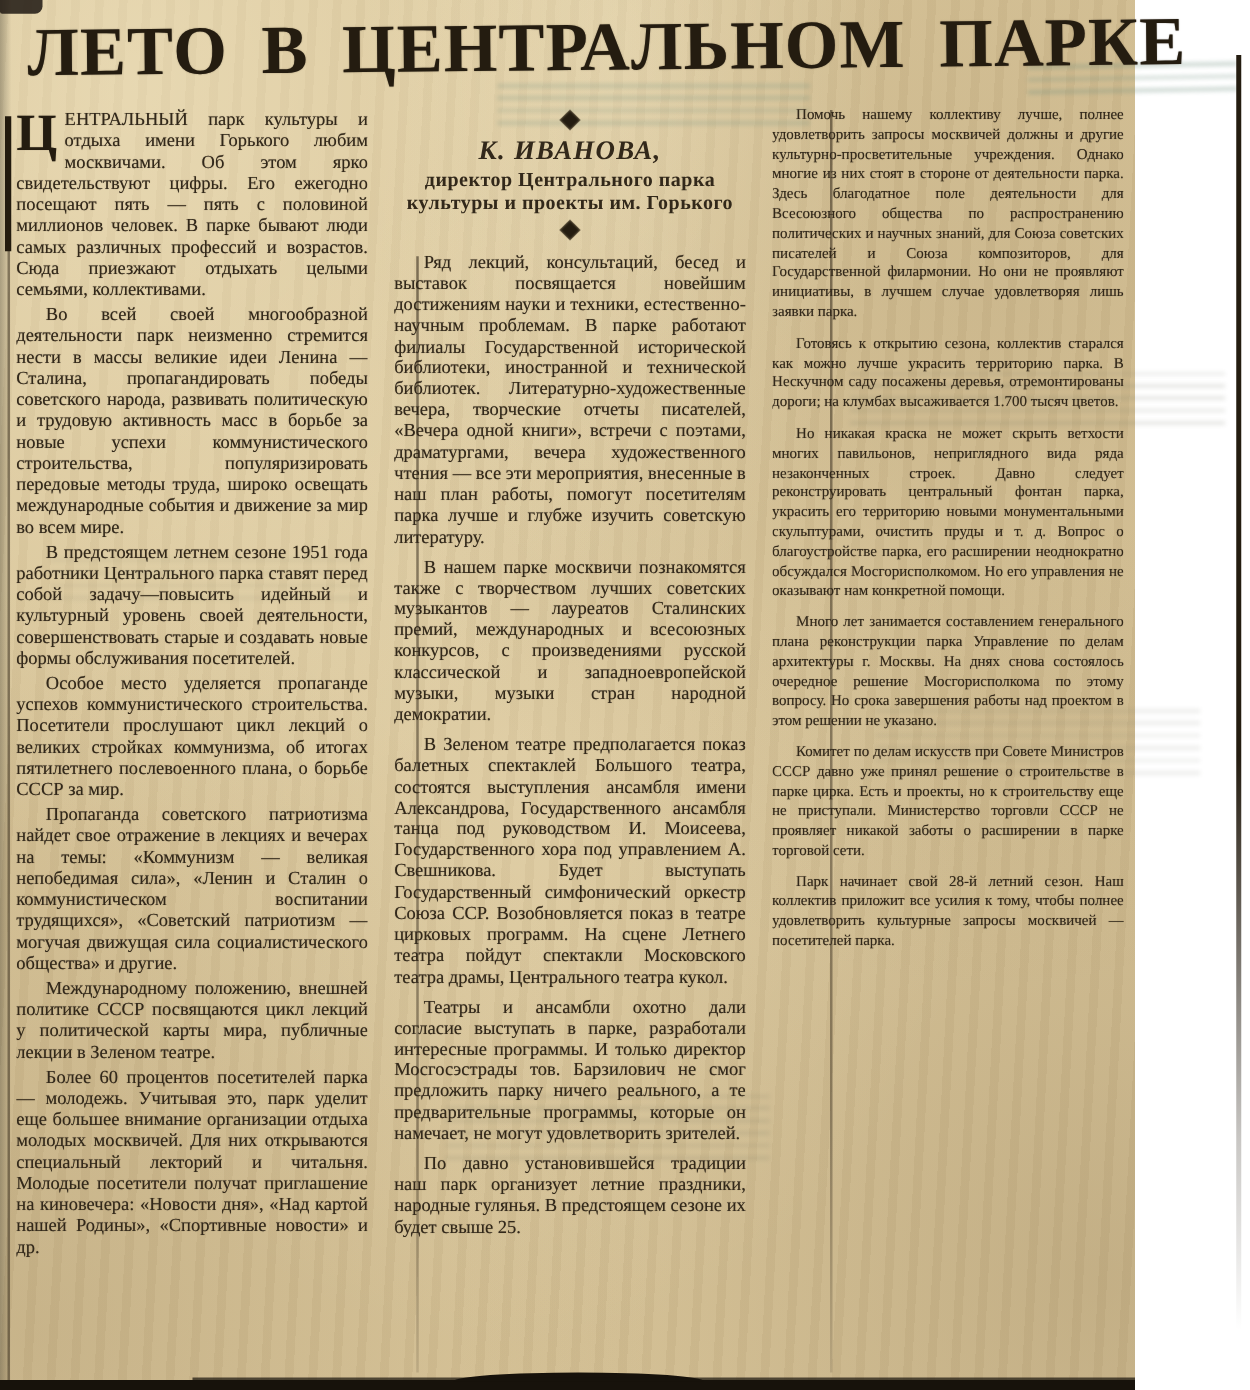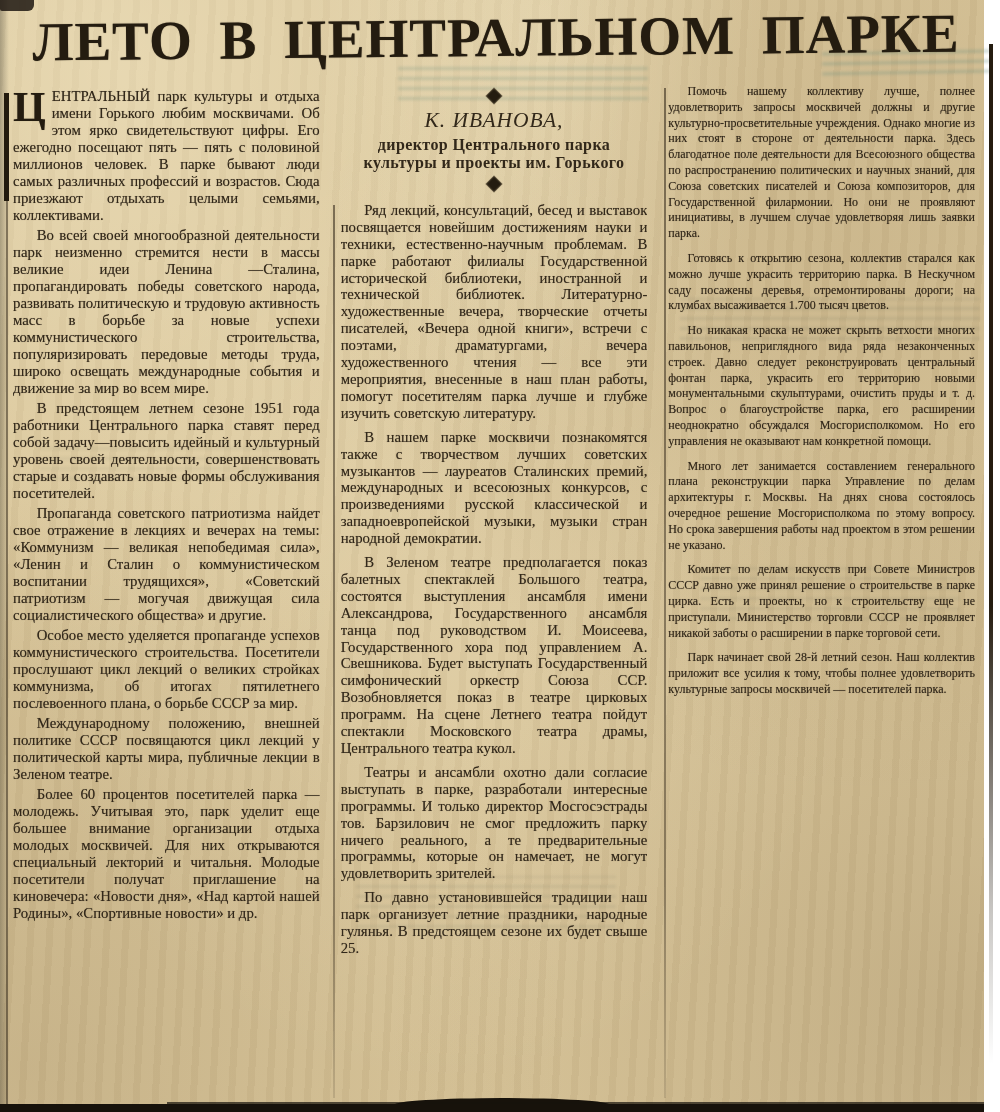--- a/index.html
+++ b/index.html
@@ -2,21 +2,21 @@
 <html lang="ru" style="--paper: #d7c397; --ink: #32281a; --title_ink: #241c10; --rule: #3a2f1f; --bottom_bar: #17120b; --showthrough_green: #6e8f7f;"><head>
 <meta charset="utf-8">
 <style>
   :root{
     --paper:#d7c397; --ink:#32281a; --title_ink:#241c10;
     --rule:#3a2f1f; --bottom_bar:#17120b; --showthrough_green:#6e8f7f;
   }
   html,body{margin:0;padding:0;}
   body{width:1000px;height:1112px;overflow:hidden;
        font-family:"Liberation Serif","DejaVu Serif",serif;}
-  .page{position:relative;width:984px;height:1112px;background-color:var(--paper);
+  .page{position:relative;width:908px;height:1112px;background-color:var(--paper);
     background-image:
       radial-gradient(ellipse at 12% 6%, rgba(255,246,216,.38), transparent 42%),
       radial-gradient(ellipse at 55% 3%, rgba(255,246,216,.30), transparent 30%),
       radial-gradient(ellipse at 88% 22%, rgba(118,94,58,.13), transparent 45%),
       radial-gradient(ellipse at 45% 55%, rgba(255,247,222,.16), transparent 55%),
       radial-gradient(ellipse at 97% 92%, rgba(108,86,52,.20), transparent 42%),
       radial-gradient(ellipse at 3% 96%, rgba(108,86,52,.16), transparent 40%),
       repeating-linear-gradient(93deg, rgba(120,98,62,.05) 0 7px, rgba(255,244,212,.05) 7px 19px);
     color:var(--ink);}
   
@@ -34,21 +34,21 @@
     text-shadow:0 0 .7px rgba(47,38,25,.5);}
   .col2 .para{margin-bottom:7px;}
   .col3 .para{margin-bottom:9px;}
   .para.first{text-indent:0;margin-top:4px;}
   .dropcap{float:left;font-size:42px;line-height:33px;font-weight:bold;
     margin:3px 6px 0 0;color:var(--title_ink);}
   
   .byline{text-align:center;margin:4px 0 12px 0;}
   .diamond{width:12px;height:12px;margin:6px auto;background:var(--title_ink);
     transform:rotate(45deg);box-shadow:inset 0 0 2px rgba(215,195,150,.7);}
-  .byline-name{font-style:italic;font-weight:normal;font-size:21.5px;
+  .byline-name{font-style:italic;font-weight:bold;font-size:21.5px;
     letter-spacing:1px;margin:10px 0 7px 0;}
   .byline-role{font-weight:bold;font-size:16px;letter-spacing:.4px;line-height:18px;}
   
   .colrule{position:absolute;top:88px;bottom:14px;width:2px;
     background:linear-gradient(180deg, rgba(58,47,31,.6), rgba(58,47,31,.45) 80%, rgba(58,47,31,.15));}
   .colrule.r1{left:333px;top:205px;}
   .colrule.r2{left:664px;}
   .edge-left{position:absolute;left:0;top:0;width:9px;height:100%;
     background:linear-gradient(90deg, rgba(86,82,66,.40), transparent);}
   .lrule{position:absolute;left:6px;top:94px;bottom:0;width:2px;background:rgba(45,36,22,.5);}
@@ -96,22 +96,22 @@
   <div class="colrule r1"></div>
   <div class="colrule r2"></div>
 
   <div class="cols">
 
     <div class="col col1">
       <p class="para first"><span class="dropcap">Ц</span><span>ЕНТРАЛЬНЫЙ парк культуры и отдыха имени Горького любим москвичами. Об этом ярко свидетельствуют цифры. Его ежегодно посещают пять — пять с половиной миллионов человек. В парке бывают люди самых различных профессий и возрастов. Сюда приезжают отдыхать целыми семьями, коллективами.</span></p>
       <div>
           <p class="para">Во всей своей многообразной деятельности парк неизменно стремится нести в массы великие идеи Ленина —Сталина, пропагандировать победы советского народа, развивать политическую и трудовую активность масс в борьбе за новые успехи коммунистического строительства, популяризировать передовые методы труда, широко освещать международные события и движение за мир во всем мире.</p>
           <p class="para">В предстоящем летнем сезоне 1951 года работники Центрального парка ставят перед собой задачу—повысить идейный и культурный уровень своей деятельности, совершенствовать старые и создавать новые формы обслуживания посетителей.</p>
+          <p class="para">Особое место уделяется пропаганде успехов коммунистического строительства. Посетители прослушают цикл лекций о великих стройках коммунизма, об итогах пятилетнего послевоенного плана, о борьбе СССР за мир.</p>
           <p class="para">Пропаганда советского патриотизма найдет свое отражение в лекциях и вечерах на темы: «Коммунизм — великая непобедимая сила», «Ленин и Сталин о коммунистическом воспитании трудящихся», «Советский патриотизм — могучая движущая сила социалистического общества» и другие.</p>
-          <p class="para">Особое место уделяется пропаганде успехов коммунистического строительства. Посетители прослушают цикл лекций о великих стройках коммунизма, об итогах пятилетнего послевоенного плана, о борьбе СССР за мир.</p>
           <p class="para">Международному положению, внешней политике СССР посвящаются цикл лекций у политической карты мира, публичные лекции в Зеленом театре.</p>
           <p class="para">Более 60 процентов посетителей парка — молодежь. Учитывая это, парк уделит еще большее внимание организации отдыха молодых москвичей. Для них открываются специальный лекторий и читальня. Молодые посетители получат приглашение на киновечера: «Новости дня», «Над картой нашей Родины», «Спортивные новости» и др.</p>
         </div>
     </div>
 
     <div class="col col2">
       <div class="byline">
         <div class="diamond"></div>
         <div class="byline-name">К. ИВАНОВА,</div>
         <div class="byline-role">директор Центрального парка</div>

